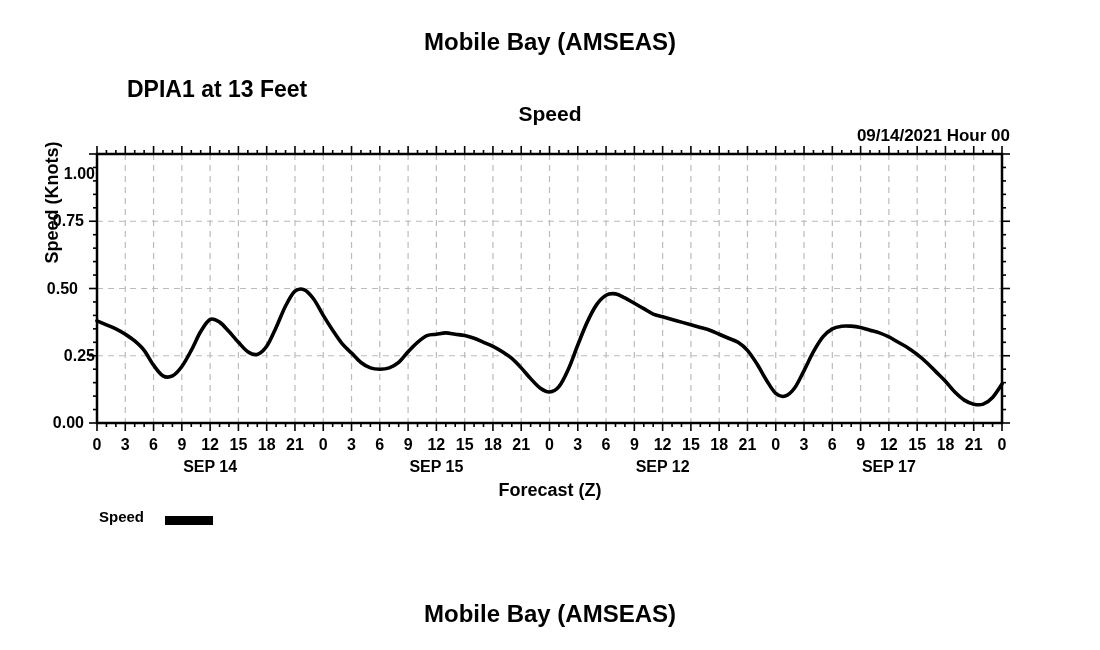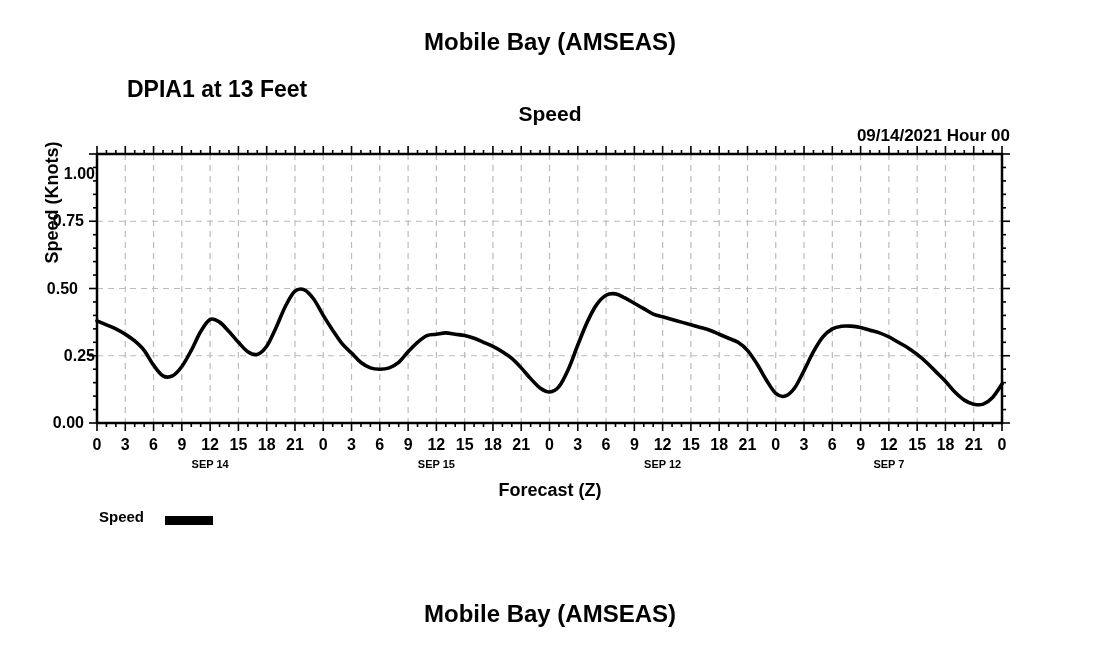--- a/index.html
+++ b/index.html
@@ -80,21 +80,21 @@
     text-align: right;
     width: 58px;
   }
   .xtick-label {
     font-size: 16px;
     font-weight: bold;
     text-align: center;
     width: 30px;
   }
   .day-label {
-    font-size: 11px;
+    font-size: 16px;
     font-weight: bold;
     text-align: center;
     width: 110px;
   }
   #legend-label {
     top: 508px; left: 99px;
     font-size: 15px;
     font-weight: bold;
   }
   #legend-swatch {
@@ -438,21 +438,21 @@
       <div class="txt xtick-label" style="left: 873.875px; top: 436px;">12</div>
       <div class="txt xtick-label" style="left: 902.156px; top: 436px;">15</div>
       <div class="txt xtick-label" style="left: 930.438px; top: 436px;">18</div>
       <div class="txt xtick-label" style="left: 958.719px; top: 436px;">21</div>
       <div class="txt xtick-label" style="left: 987px; top: 436px;">0</div>
     </div>
   <div id="day-labels">
       <div class="txt day-label" style="left: 155.125px; top: 458px;">SEP 14</div>
       <div class="txt day-label" style="left: 381.375px; top: 458px;">SEP 15</div>
       <div class="txt day-label" style="left: 607.625px; top: 458px;">SEP 12</div>
-      <div class="txt day-label" style="left: 833.875px; top: 458px;">SEP 7</div>
+      <div class="txt day-label" style="left: 833.875px; top: 458px;">SEP 17</div>
     </div>
 
   <div class="txt" id="legend-label">Speed</div>
   <div id="legend-swatch" style="background: rgb(0, 0, 0);"></div>
 
   <div class="txt" id="title-bottom">Mobile Bay (AMSEAS)</div>
 
 </div>
 
 </body></html>

